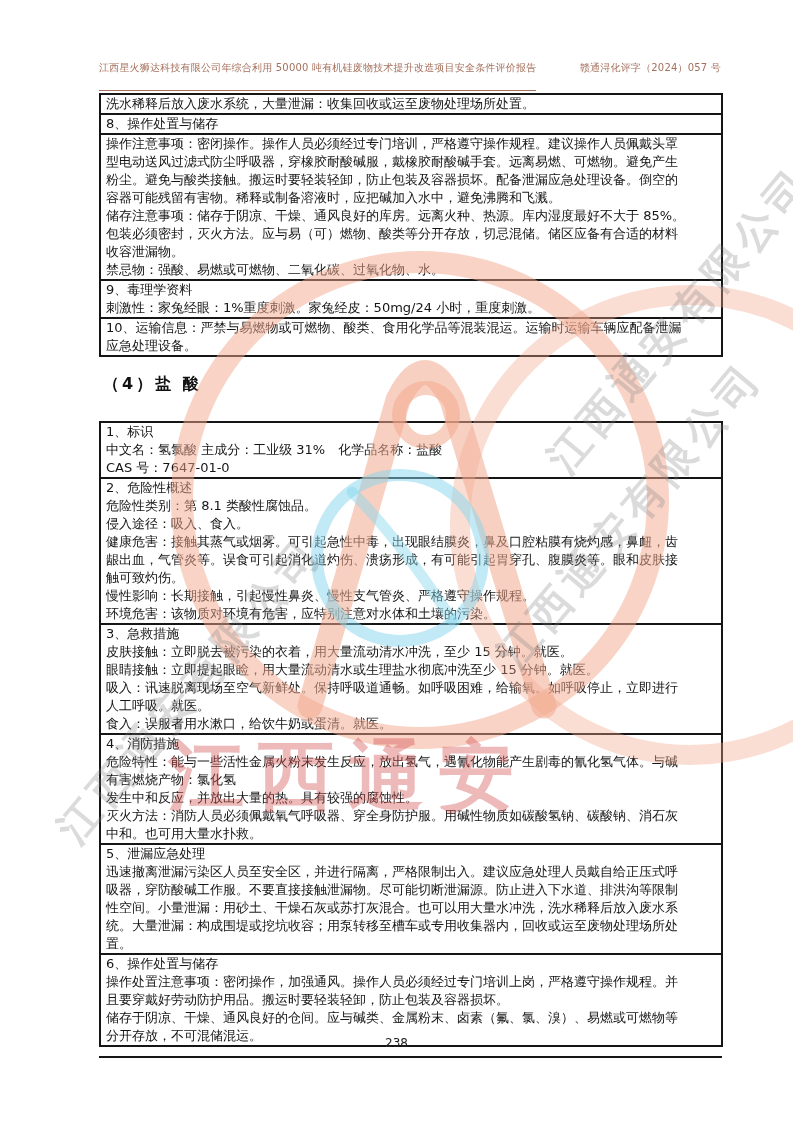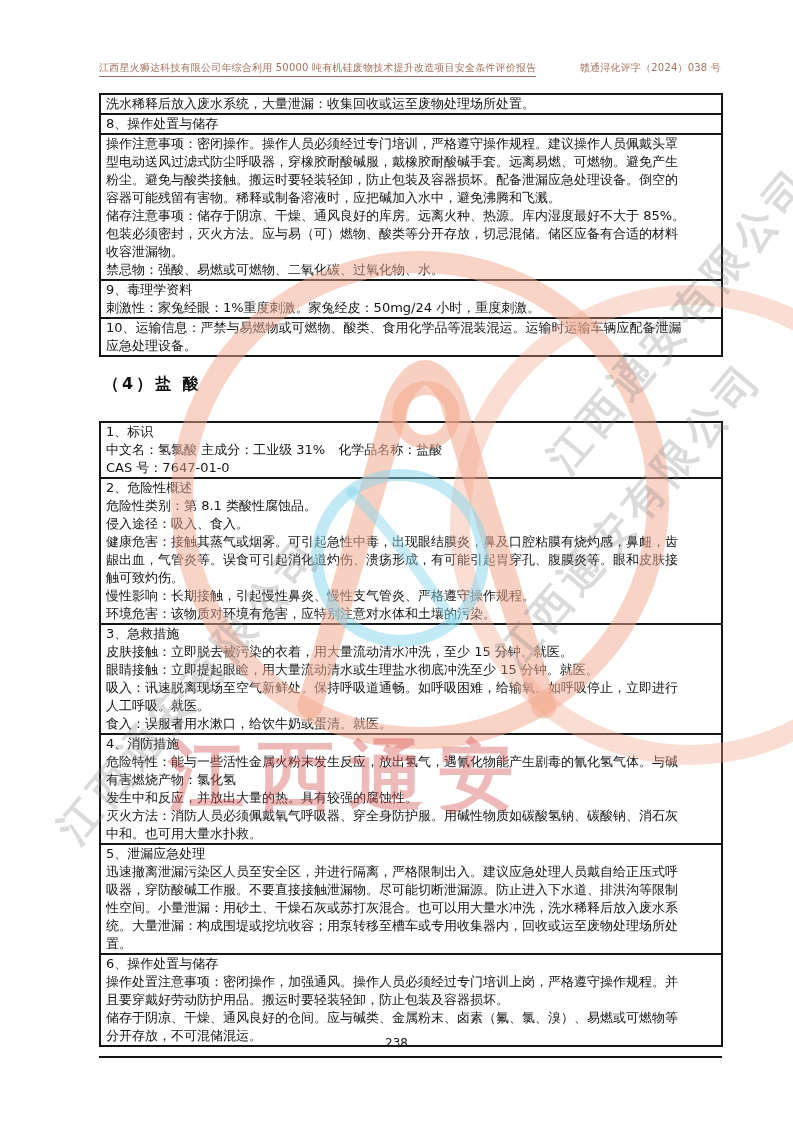--- a/index.html
+++ b/index.html
@@ -2,21 +2,21 @@
 <html><head>
 <meta charset="utf-8">
 <style>
   html,body{margin:0;padding:0;background:#ffffff;}
   #page{
     position:relative;width:793px;height:1122px;background:#ffffff;overflow:hidden;
     font-family:"DejaVu Sans","Liberation Sans",sans-serif;color:#151515;
   }
   
   .hdr{position:absolute;top:61px;font-size:10px;color:#a5705c;letter-spacing:0.2px;white-space:nowrap;}
-  .hdr-left{left:99px;border-bottom:1px solid #a5705c;padding-bottom:1px;text-align:right;}
+  .hdr-left{left:99px;border-bottom:1px solid #a5705c;padding-bottom:15px;text-align:right;}
   .hdr-right{right:72px;}
   
   .doc-table{position:absolute;left:99px;width:624px;border:2px solid #151515;box-sizing:border-box;}
   .trow{border-bottom:2px solid #151515;padding:0 5px;overflow:hidden;}
   .trow:last-child{border-bottom:none;}
   .tline{font-size:13px;line-height:18px;white-space:nowrap;color:#151515;}
   #table-1{top:93px;}
   #table-2{top:421px;}
   
   .section-heading{
@@ -42,21 +42,21 @@
   .content-layer{position:absolute;inset:0;z-index:1;}
 </style>
 </head>
 <body>
 
 <div id="page">
 
   <div class="content-layer">
 
     <div class="hdr hdr-left">江西星火狮达科技有限公司年综合利用 50000 吨有机硅废物技术提升改造项目安全条件评价报告</div>
-    <div class="hdr hdr-right">赣通浔化评字（2024）038 号</div>
+    <div class="hdr hdr-right">赣通浔化评字（2024）057 号</div>
 
     <div id="table-1" class="doc-table">
         <div class="trow">
           <div class="tline">洗水稀释后放入废水系统，大量泄漏：收集回收或运至废物处理场所处置。</div>
         </div>
         <div class="trow">
           <div class="tline">8、操作处置与储存</div>
         </div>
         <div class="trow">
           <div class="tline">操作注意事项：密闭操作。操作人员必须经过专门培训，严格遵守操作规程。建议操作人员佩戴头罩</div>

